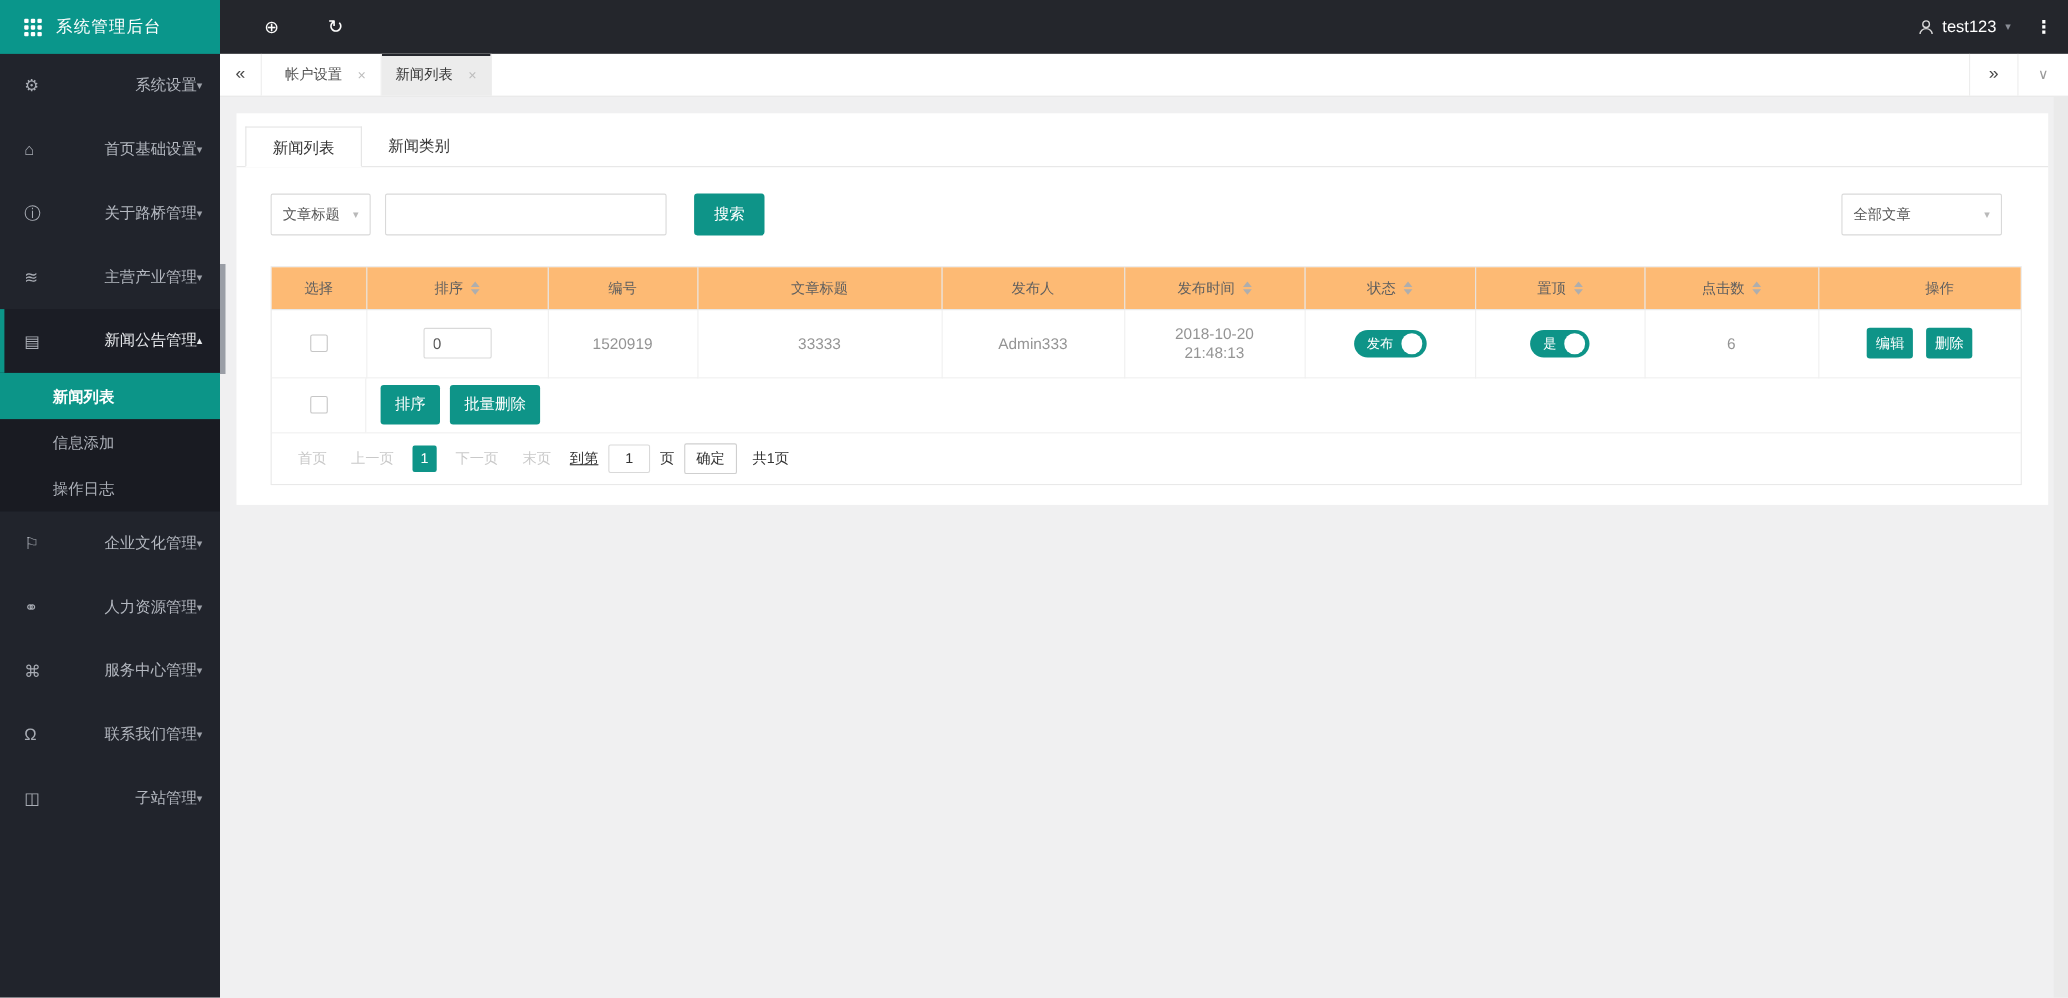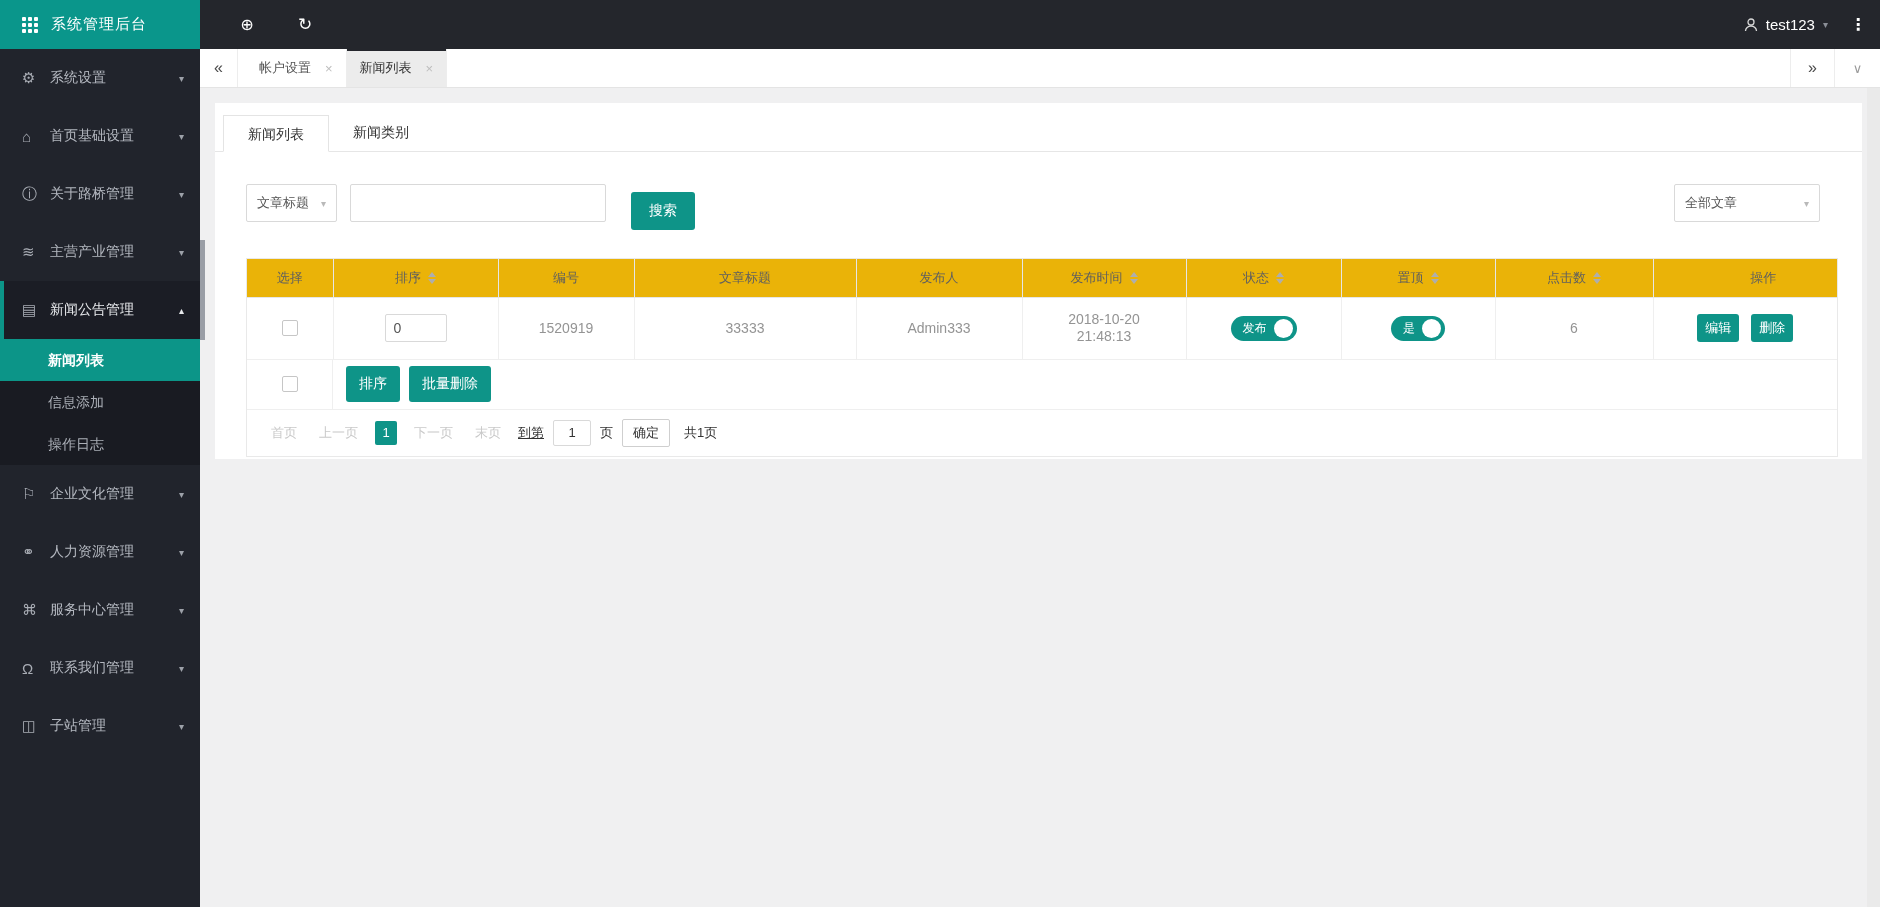--- a/index.html
+++ b/index.html
@@ -9,21 +9,21 @@
 
   
   .sidebar { position:absolute; left:0; top:0; width:200px; height:907px; background:#21242c; z-index:5; }
   .logo { height:49px; background:#0a968b; display:flex; align-items:center; padding-left:22px; }
   .grid-icon { display:grid; grid-template-columns:repeat(3,4px); grid-template-rows:repeat(3,4px); gap:2px; margin-right:13px; }
   .grid-icon span { background:#fff; border-radius:1px; }
   .logo-title { color:#fff; font-size:15px; letter-spacing:1px; }
   .menu { padding-top:0; }
   .menu-item { height:58px; display:flex; align-items:center; padding:0 16px 0 22px; color:#b4b8c0; font-size:14px; cursor:pointer; }
   .menu-item .mi-icon { width:28px; font-size:15px; color:#a9adb5; }
-  .menu-item .mi-label { flex:1; }
+  .menu-item .mi-label { flex:1;text-align:right; }
   .menu-item .mi-caret { font-size:10px; color:#9da1a9; }
   .menu-item.expanded { border-left:4px solid #0c9588; padding-left:18px; background:#1b1d25; }
   .menu-item.expanded .mi-caret, .menu-item.expanded .mi-label { color:#e7e9ec; }
   .submenu { background:#191b22; }
   .submenu-item { height:42px; line-height:42px; padding-left:48px; color:#abafb7; font-size:14px; cursor:pointer; }
   .submenu-item.active { background:#0c9588; color:#fff; font-weight:bold; }
   .side-scroll-thumb { position:absolute; left:200px; top:240px; width:5px; height:100px; background:#9a9ea6; z-index:6; }
 
   
   .topbar { position:absolute; left:200px; top:0; width:1680px; height:49px; background:#24262c; display:flex; align-items:center; color:#fff; }
@@ -57,26 +57,26 @@
   .card-tabs { height:49px; border-bottom:1px solid #e6e6e6; display:flex; align-items:flex-end; padding-left:8px; position:relative; }
   .ctab { height:37px; line-height:37px; padding:0 24px; font-size:14px; color:#333; cursor:pointer; }
   .ctab.active { border:1px solid #e4e4e4; border-bottom:1px solid #fff; margin-bottom:-1px; background:#fff; }
 
   .search-row { display:flex; align-items:center; margin:24px 42px 0 31px; }
   .select-box { height:38px; border:1px solid #d9d9d9; background:#fff; display:flex; align-items:center; justify-content:space-between; padding:0 10px; font-size:13px; color:#555; cursor:pointer; border-radius:2px; }
   .sel-field { width:91px; }
   .sel-caret { font-size:10px; color:#b9b9b9; margin-left:8px; }
   .search-input { width:256px; height:38px; border:1px solid #d9d9d9; border-radius:2px; margin-left:13px; padding:0 10px; font-size:14px; color:#333; outline:none; }
   .btn { background:#0e9488; color:#fff; border:none; border-radius:3px; cursor:pointer; font-family:inherit; }
-  .search-btn { width:64px; height:38px; font-size:14px; margin-left:25px;margin-top:16px; }
+  .search-btn { width:64px; height:38px; font-size:14px; margin-left:25px; }
   .sel-category { width:146px; margin-left:auto; }
 
   .table-wrap { margin:28px 24px 0 31px; border:1px solid #e9e9e9; font-size:14px; }
   table { border-collapse:collapse; width:100%; table-layout:fixed; }
-  th { height:38px; background:#eab308; font-weight:normal; font-size:13px; color:#5f5f5f; border-right:1px solid #e6e6e6; border-bottom:1px solid #e6e6e6; }
+  th { height:38px; background:#fdba74; font-weight:normal; font-size:13px; color:#5f5f5f; border-right:1px solid #e6e6e6; border-bottom:1px solid #e6e6e6; }
   th:last-child { border-right:none;padding-left:36px; }
   td { height:62px; text-align:center; color:#949494; border-right:1px solid #efefef; border-bottom:1px solid #efefef; }
   td:last-child { border-right:none; }
   .th-inner { display:flex; align-items:center; justify-content:center; }
   .sort-icon { display:inline-flex; flex-direction:column; gap:2px; margin-left:7px; }
   .sort-icon i { width:0; height:0; border-left:4px solid transparent; border-right:4px solid transparent; }
   .sort-icon .up { border-bottom:5px solid #aeaeae; }
   .sort-icon .down { border-top:5px solid #aeaeae; }
   .checkbox { width:16px; height:16px; border:1px solid #c6c6c6; border-radius:2px; background:#fff; margin:0 auto; cursor:pointer; }
   .sort-input { width:62px; height:28px; border:1px solid #d9d9d9; border-radius:2px; padding:0 8px; font-size:14px; color:#555; text-align:left; outline:none; }

